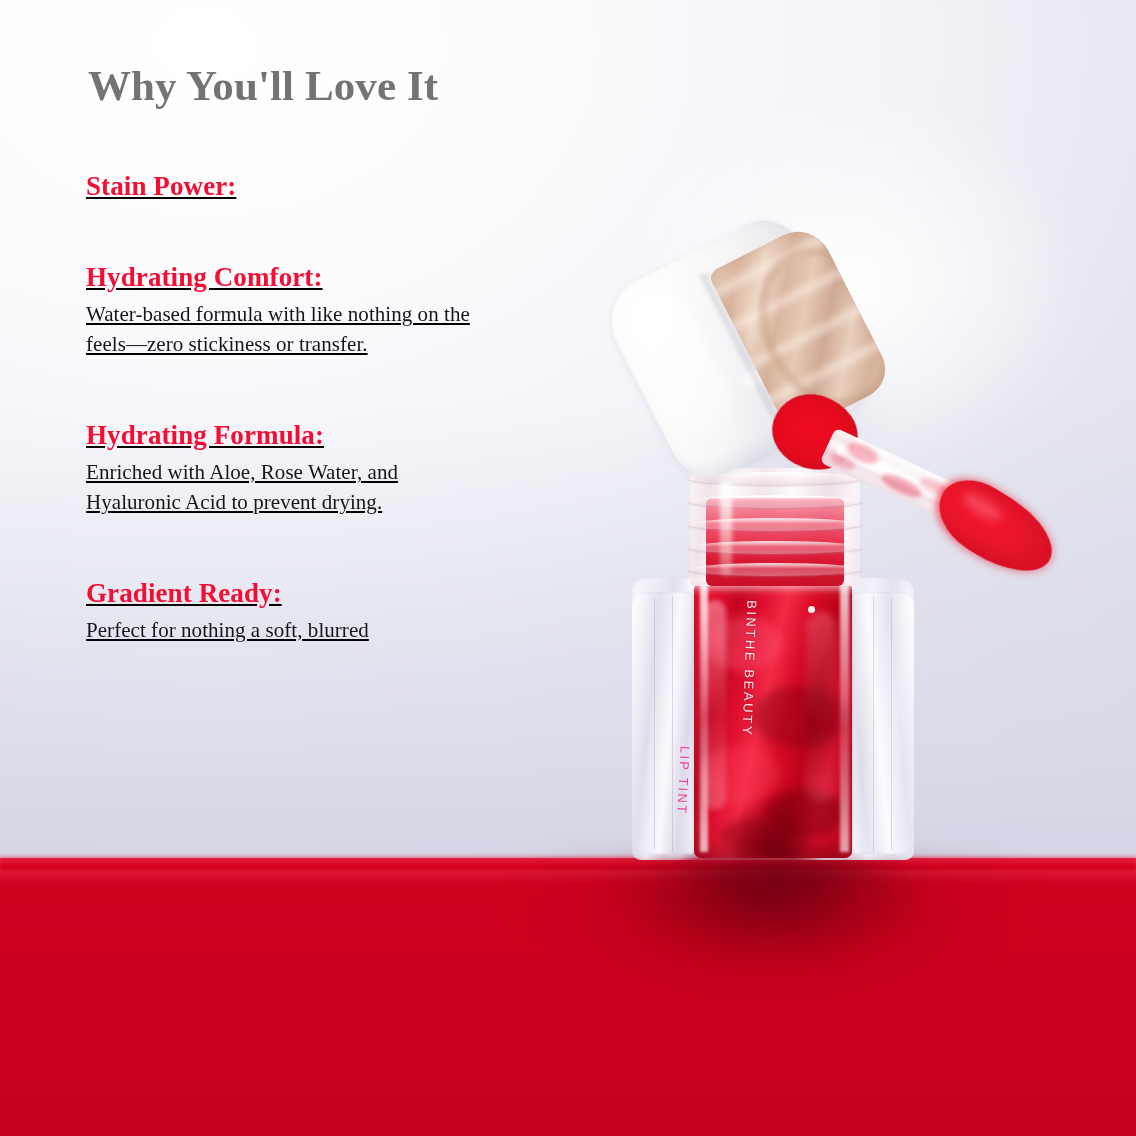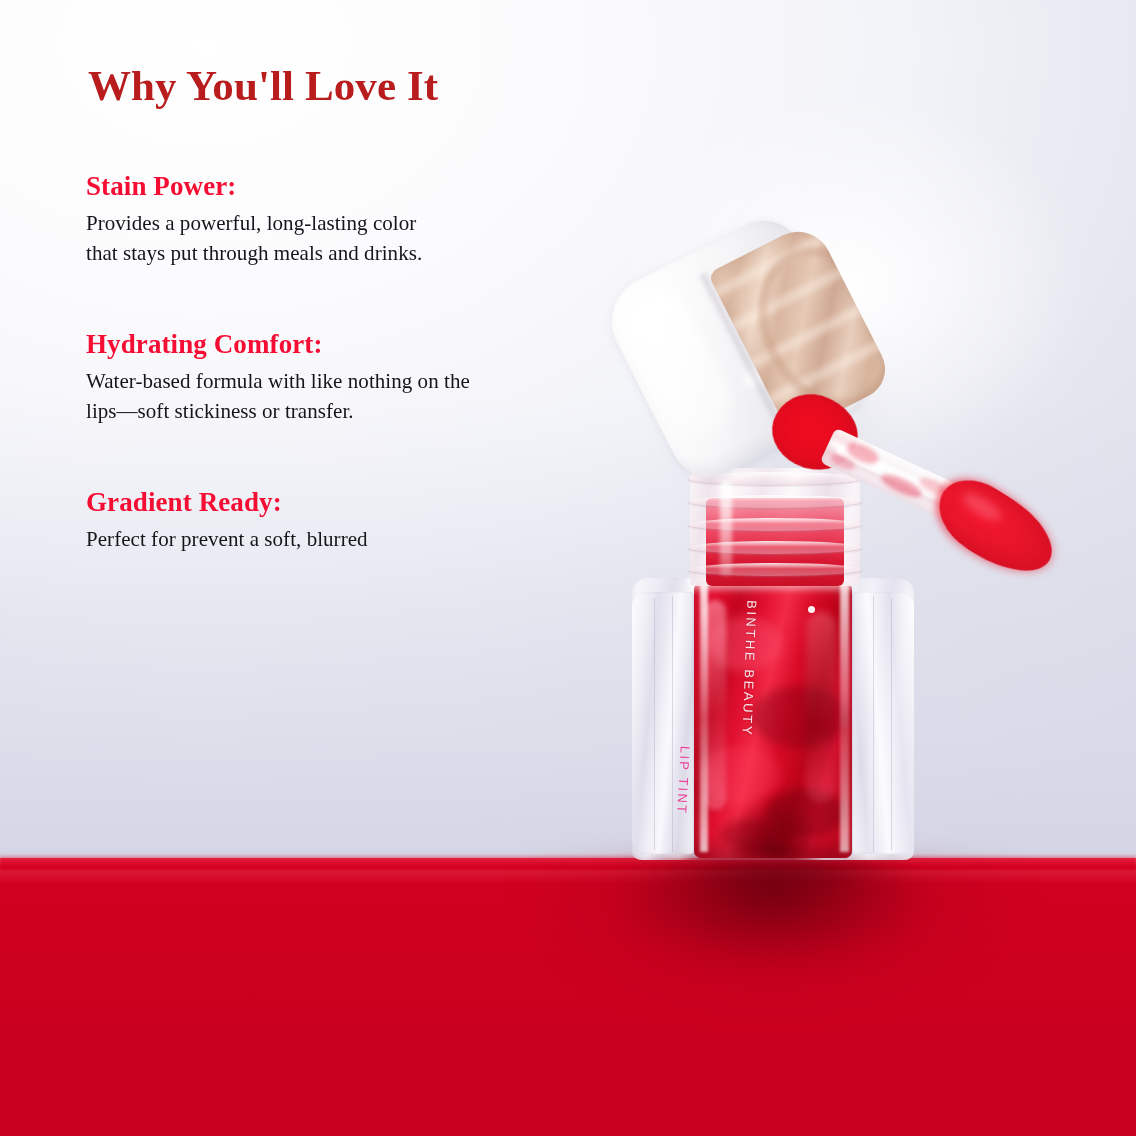--- a/index.html
+++ b/index.html
@@ -46,24 +46,24 @@
   }
   .table-shadow2{
     position:absolute;left:600px;top:858px;width:360px;height:90px;
     background:radial-gradient(ellipse 50% 60% at 50% 0%, rgba(70,0,10,.55), rgba(140,0,18,0) 70%);
     filter:blur(9px);
   }
 
   
   .copy{position:absolute;left:86px;top:62px;width:520px;}
   .headline{
-    font-size:43px;font-weight:bold;color:#b91c1c;margin:0 0 62px 2px;
+    font-size:43px;font-weight:bold;color:#737373;margin:0 0 62px 2px;
     letter-spacing:.1px;line-height:1.1;
   }
-  .feature{margin:0 0 60px 0;}
+  .feature{margin:0 0 60px 0;text-decoration:underline;}
   .feature:last-child{margin-bottom:0;}
   .f-title{
     font-size:27px;font-weight:bold;color:#f50d33;margin:0 0 7px 0;
     line-height:1.15;letter-spacing:.1px;
   }
   .f-body{
     font-size:21px;color:#15151a;margin:0;line-height:1.42;letter-spacing:.05px;
   }
   .f-body span{display:block;}
 
@@ -308,39 +308,42 @@
   <div class="surface-sheen"></div>
   <div class="surface-edge"></div>
   <div class="table-shadow"></div>
   <div class="table-shadow2"></div>
 
   <div class="copy">
     <h1 class="headline">Why You'll Love It</h1>
 
     <div class="feature">
       <h2 class="f-title">Stain Power:</h2>
-      <p class="f-body">
-        <span>Provides a powerful, long-lasting color</span>
-        <span>that stays put through meals and drinks.</span>
-      </p>
     </div>
 
     <div class="feature">
       <h2 class="f-title">Hydrating Comfort:</h2>
       <p class="f-body">
         <span>Water-based formula with like nothing on the</span>
-        <span>lips—soft stickiness or transfer.</span>
+        <span>feels—zero stickiness or transfer.</span>
       </p>
     </div>
 
+    <div class="feature">
+      <h2 class="f-title">Hydrating Formula:</h2>
+      <p class="f-body">
+        <span>Enriched with Aloe, Rose Water, and</span>
+        <span>Hyaluronic Acid to prevent drying.</span>
+      </p>
+    </div>
 
     <div class="feature">
       <h2 class="f-title">Gradient Ready:</h2>
       <p class="f-body">
-        <span>Perfect for prevent a soft, blurred</span>
+        <span>Perfect for nothing a soft, blurred</span>
       </p>
     </div>
   </div>
 
   <div class="product">
 
     <div class="cap-drop-shadow"></div>
 
     <div class="bottle">
       <div class="jar-glass"></div>

